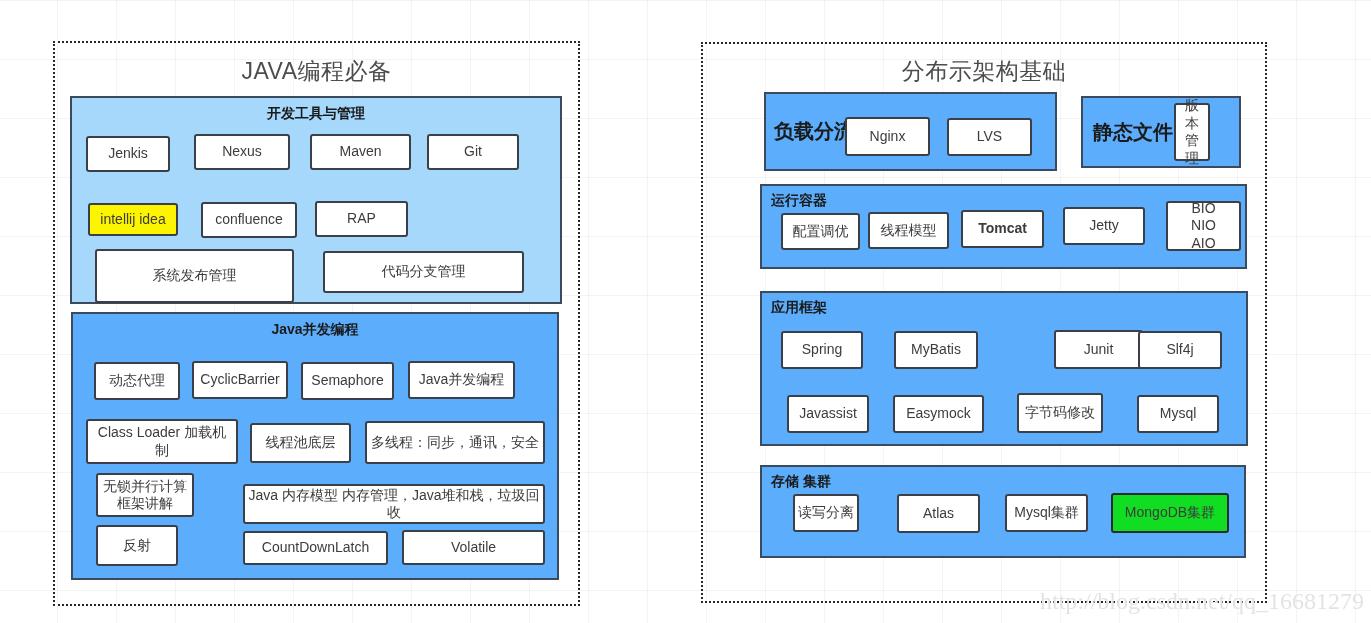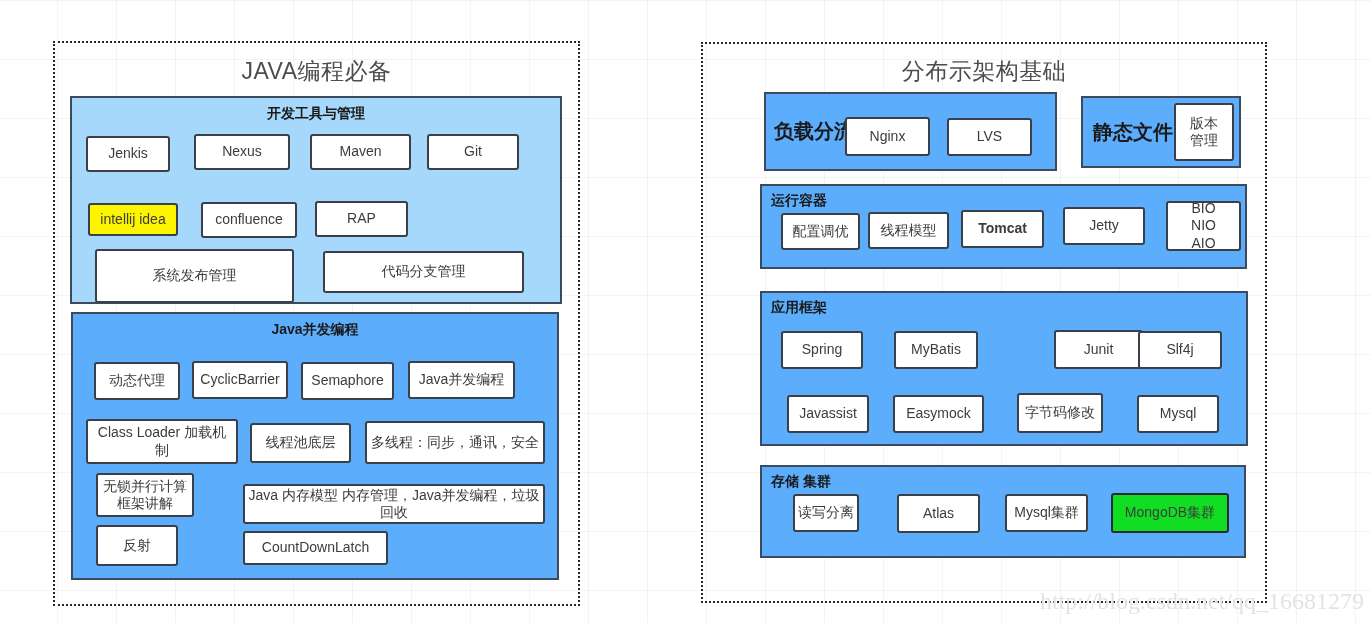--- a/index.html
+++ b/index.html
@@ -111,38 +111,39 @@
   </div>
   <div class="node" style="left:94px;top:362px;width:86px;height:38px;">动态代理</div>
   <div class="node" style="left:192px;top:361px;width:96px;height:38px;">CyclicBarrier</div>
   <div class="node" style="left:301px;top:362px;width:93px;height:38px;">Semaphore</div>
   <div class="node" style="left:408px;top:361px;width:107px;height:38px;">Java并发编程</div>
   <div class="node" style="left:86px;top:419px;width:152px;height:45px;">Class Loader 加载机制</div>
   <div class="node" style="left:250px;top:423px;width:101px;height:40px;">线程池底层</div>
   <div class="node" style="left:365px;top:421px;width:180px;height:43px;">多线程：同步，通讯，安全</div>
   <div class="node" style="left:96px;top:473px;width:98px;height:44px;">无锁并行计算
 框架讲解</div>
-  <div class="node" style="left:243px;top:484px;width:302px;height:40px;">Java 内存模型 内存管理，Java并发编程，垃圾回收</div>
+  <div class="node" style="left:243px;top:484px;width:302px;height:40px;">Java 内存模型 内存管理，Java堆和栈，垃圾回收</div>
   <div class="node" style="left:96px;top:525px;width:82px;height:41px;">反射</div>
   <div class="node" style="left:243px;top:531px;width:145px;height:34px;">CountDownLatch</div>
+  <div class="node" style="left:402px;top:530px;width:143px;height:35px;">Volatile</div>
 
   <div class="panel" style="left:701px;top:42px;width:566px;height:561px;">
     <div class="panel-title" style="top:12px;">分布示架构基础</div>
   </div>
 
   <div class="group g-blue" style="left:764px;top:92px;width:293px;height:79px;">
     <div class="side-label" style="left:8px;top:0;bottom:0;">负载分流</div>
   </div>
   <div class="node" style="left:845px;top:117px;width:85px;height:39px;">Nginx</div>
   <div class="node" style="left:947px;top:118px;width:85px;height:38px;">LVS</div>
 
   <div class="group g-blue" style="left:1081px;top:96px;width:160px;height:72px;">
     <div class="side-label" style="left:10px;top:0;bottom:0;">静态文件</div>
   </div>
-  <div class="node" style="left:1174px;top:103px;width:60px;height:58px;">版本
+  <div class="node" style="left:1174px;top:103px;width:36px;height:58px;">版本
 管理</div>
 
   <div class="group g-blue" style="left:760px;top:184px;width:487px;height:85px;">
     <div class="group-head" style="left:9px;top:6px;">运行容器</div>
   </div>
   <div class="node" style="left:781px;top:213px;width:79px;height:37px;">配置调优</div>
   <div class="node" style="left:868px;top:212px;width:81px;height:37px;">线程模型</div>
   <div class="node" style="left:961px;top:210px;width:83px;height:38px;font-weight:bold;">Tomcat</div>
   <div class="node" style="left:1063px;top:207px;width:82px;height:38px;">Jetty</div>
   <div class="node" style="left:1166px;top:201px;width:75px;height:50px;">BIO

